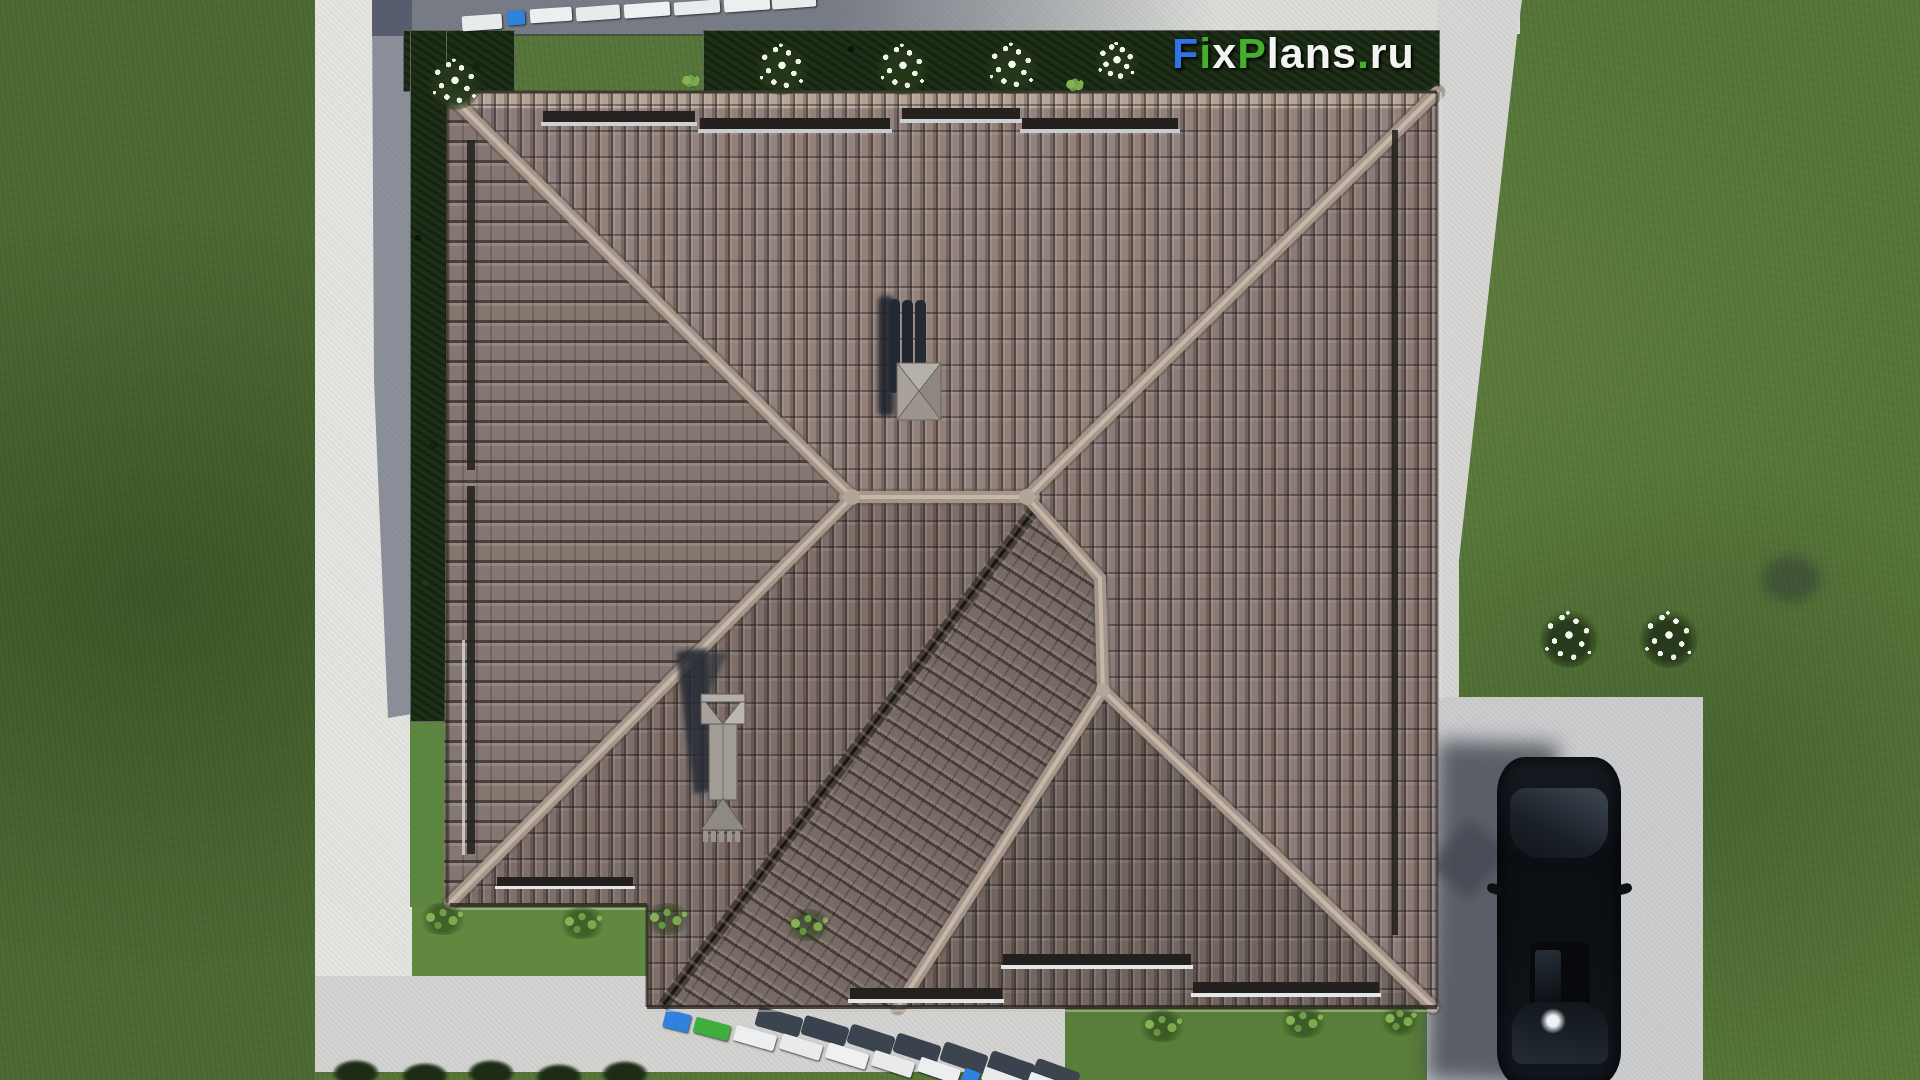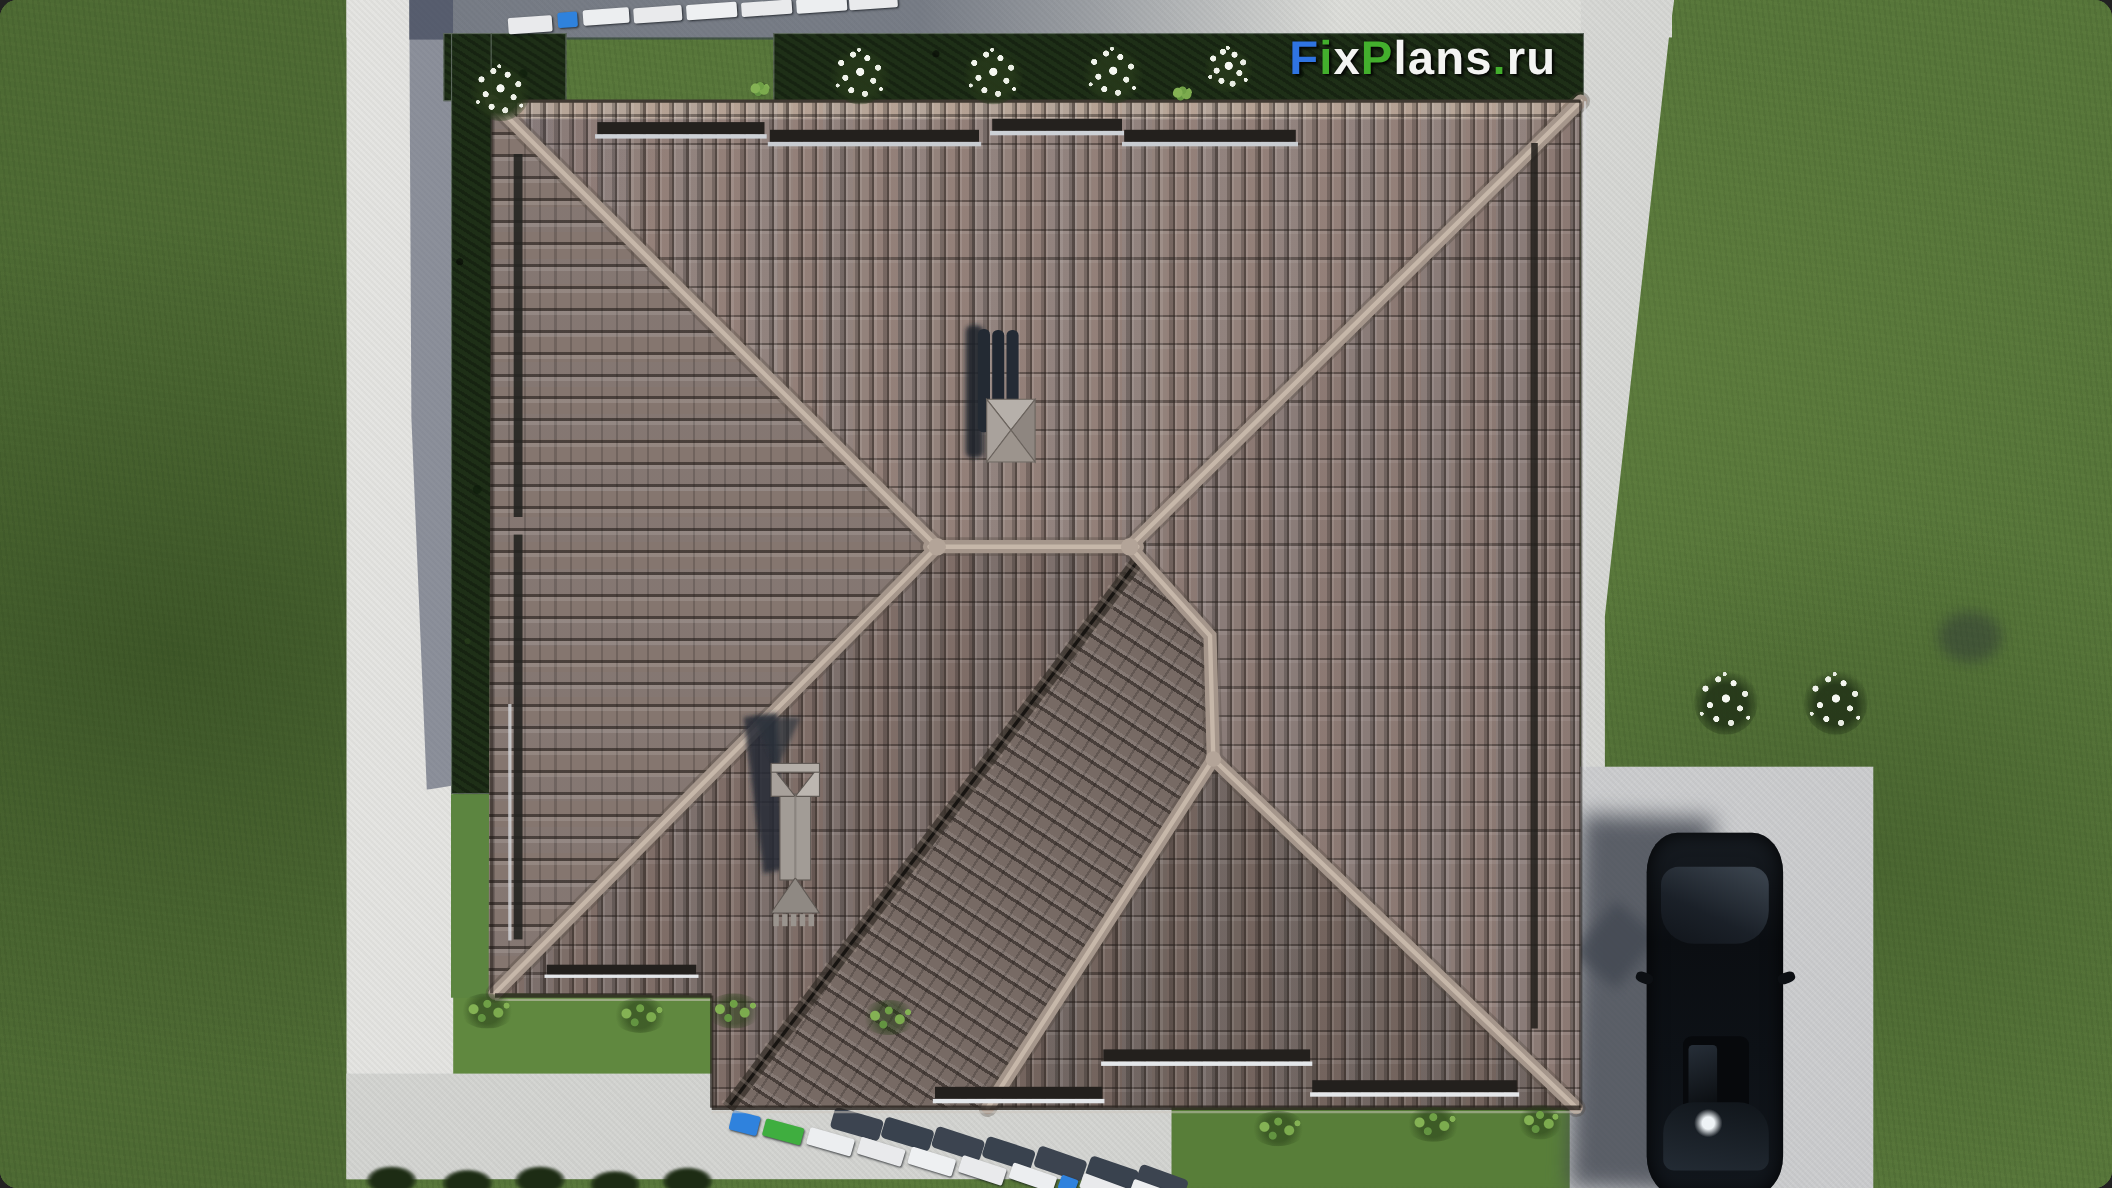--- a/index.html
+++ b/index.html
@@ -1,16 +1,16 @@
 <!DOCTYPE html>
 <html><head>
 <meta charset="utf-8">
 <style>
   html,body{margin:0;padding:0;background:#222;font-family:"Liberation Sans",sans-serif;}
-  #stage{position:relative;width:1920px;height:1080px;overflow:hidden;background:#57763a;border-radius:16px;}
+  #stage{position:relative;width:1920px;height:1080px;overflow:hidden;background:#57763a;}
   .abs{position:absolute;}
   
   #grass-base{inset:0;
     background-color:#57763a;
     background-image:
       radial-gradient(ellipse 620px 420px at 78% 30%, rgba(110,140,70,.22), transparent 70%),
       radial-gradient(ellipse 520px 440px at 88% 72%, rgba(40,60,25,.30), transparent 72%),
       radial-gradient(ellipse 700px 520px at 8% 55%, rgba(33,52,20,.35), transparent 75%),
       radial-gradient(ellipse 400px 300px at 45% 95%, rgba(100,135,60,.18), transparent 70%),
       repeating-linear-gradient(83deg, rgba(25,40,15,.08) 0 2px, transparent 2px 5px),

